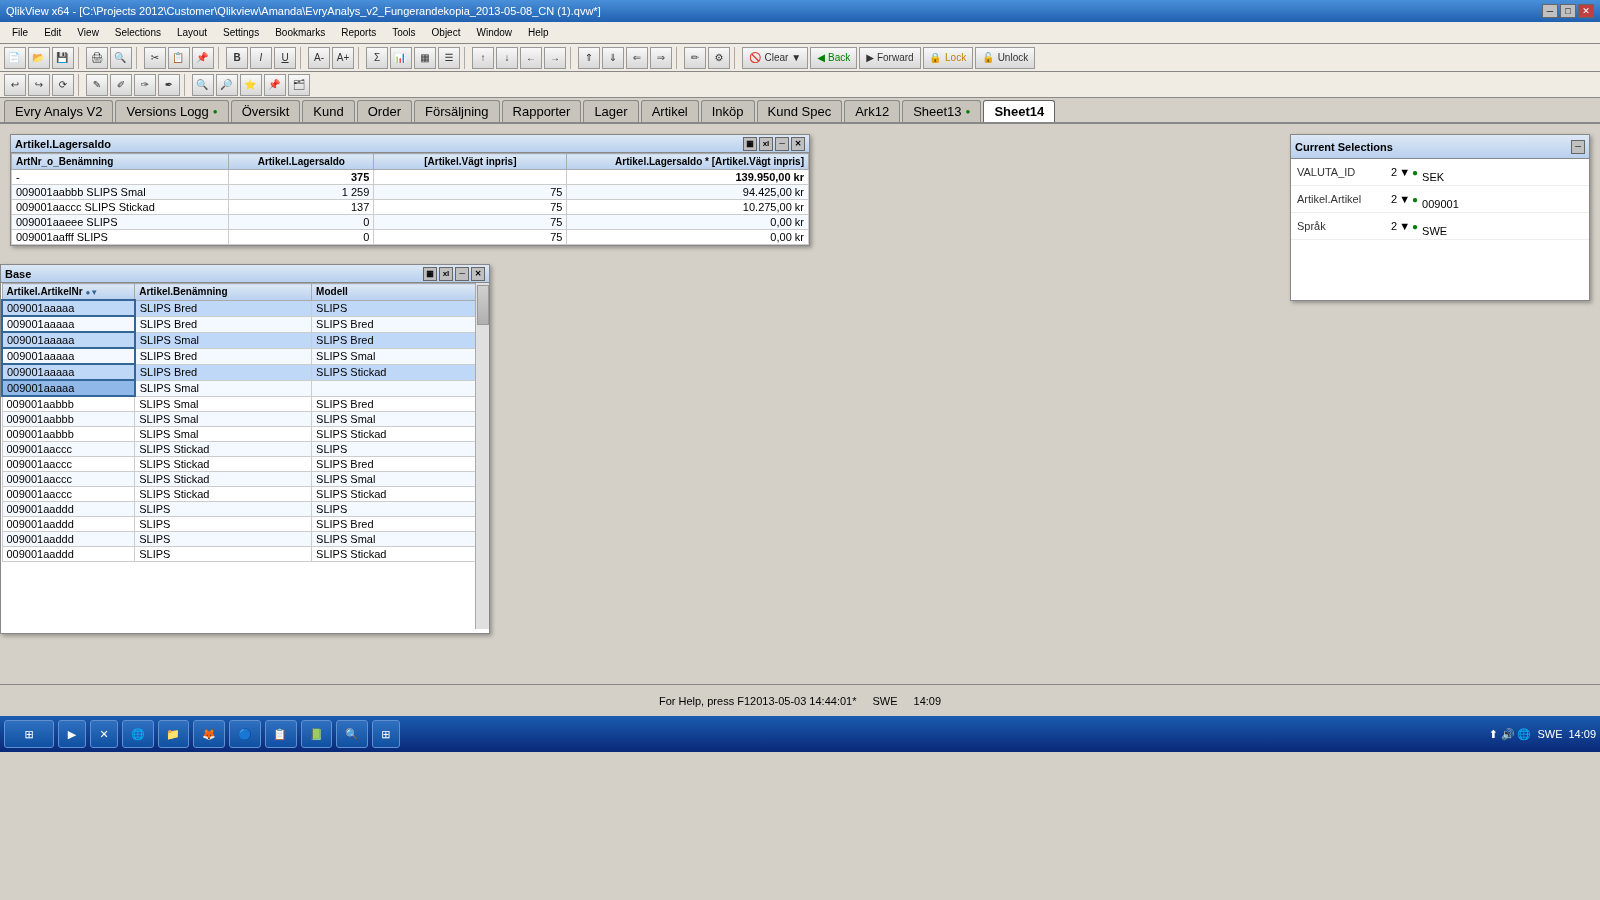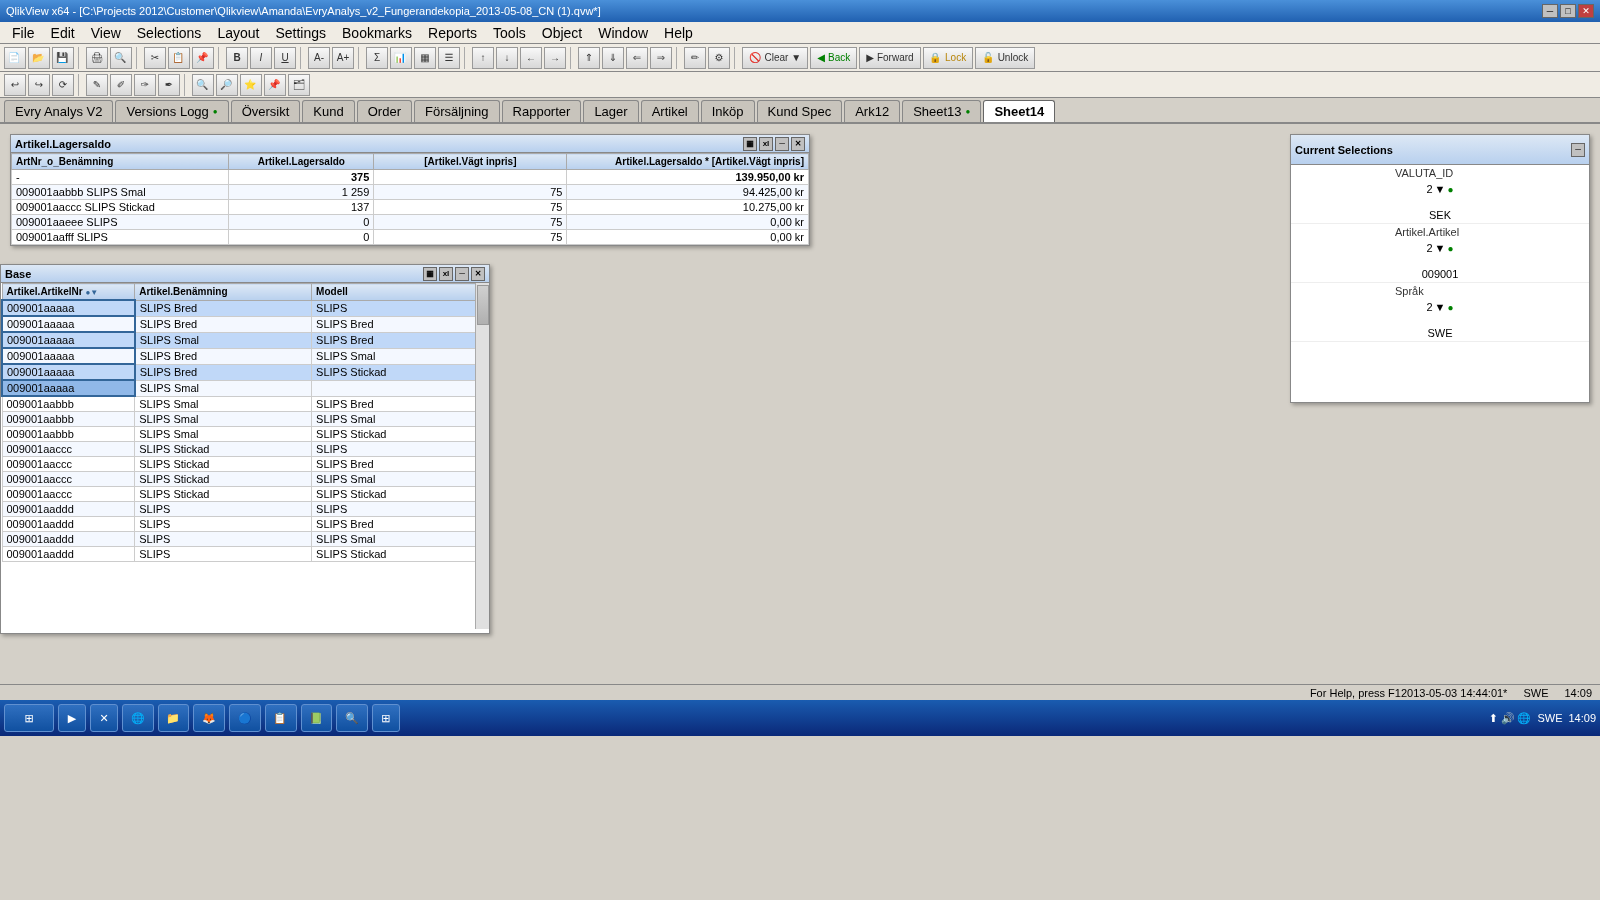--- a/index.html
+++ b/index.html
@@ -34,21 +34,21 @@
       height: 22px;
       display: flex;
       align-items: center;
       border-bottom: 1px solid #888;
       padding: 0 4px;
       gap: 0;
     }
     .menu-item {
       padding: 2px 8px;
       cursor: pointer;
-      font-size: 14px;
+      font-size: 10px;
       color: #000;
       white-space: nowrap;
     }
 
     
     .toolbar {
       background: #f0ece4;
       height: 28px;
       border-bottom: 1px solid #888;
       display: flex;
@@ -206,51 +206,50 @@
       position: absolute;
       right: 10px;
       top: 10px;
       width: 300px;
       background: white;
       border: 1px solid #888;
       box-shadow: 2px 2px 4px rgba(0,0,0,0.3);
     }
     .selections-header {
       background: linear-gradient(to bottom, #dde8f5, #b8d0ee);
-      height: 30px;
+      height: 24px;
       display: flex;
       align-items: center;
       justify-content: space-between;
       padding: 0 4px;
       font-size: 11px;
       font-weight: bold;
       border-bottom: 1px solid #888;
     }
     .sel-row {
       display: flex;
       align-items: center;
       padding: 2px 6px;
       border-bottom: 1px solid #eee;
       font-size: 11px;
       gap: 4px;
-      flex-direction: column;
     }
     .sel-key { width: 90px; font-weight: normal; color: #333; }
     .sel-controls { display: flex; gap: 2px; align-items: center; }
     .sel-val { color: #000; margin-top: 10px; }
     .green-dot { color: green; font-size: 10px; }
 
     
     .status-bar {
       background: #d4d0c8;
-      height: 16px;
+      height: 32px;
       border-top: 1px solid #888;
       display: flex;
       align-items: center;
-      justify-content: flex-end;
+      justify-content: center;
       padding: 0 8px;
       font-size: 11px;
     }
 
     
     .taskbar {
       background: linear-gradient(to bottom, #1a5cb0, #0a2878);
       height: 36px;
       display: flex;
       align-items: center;

